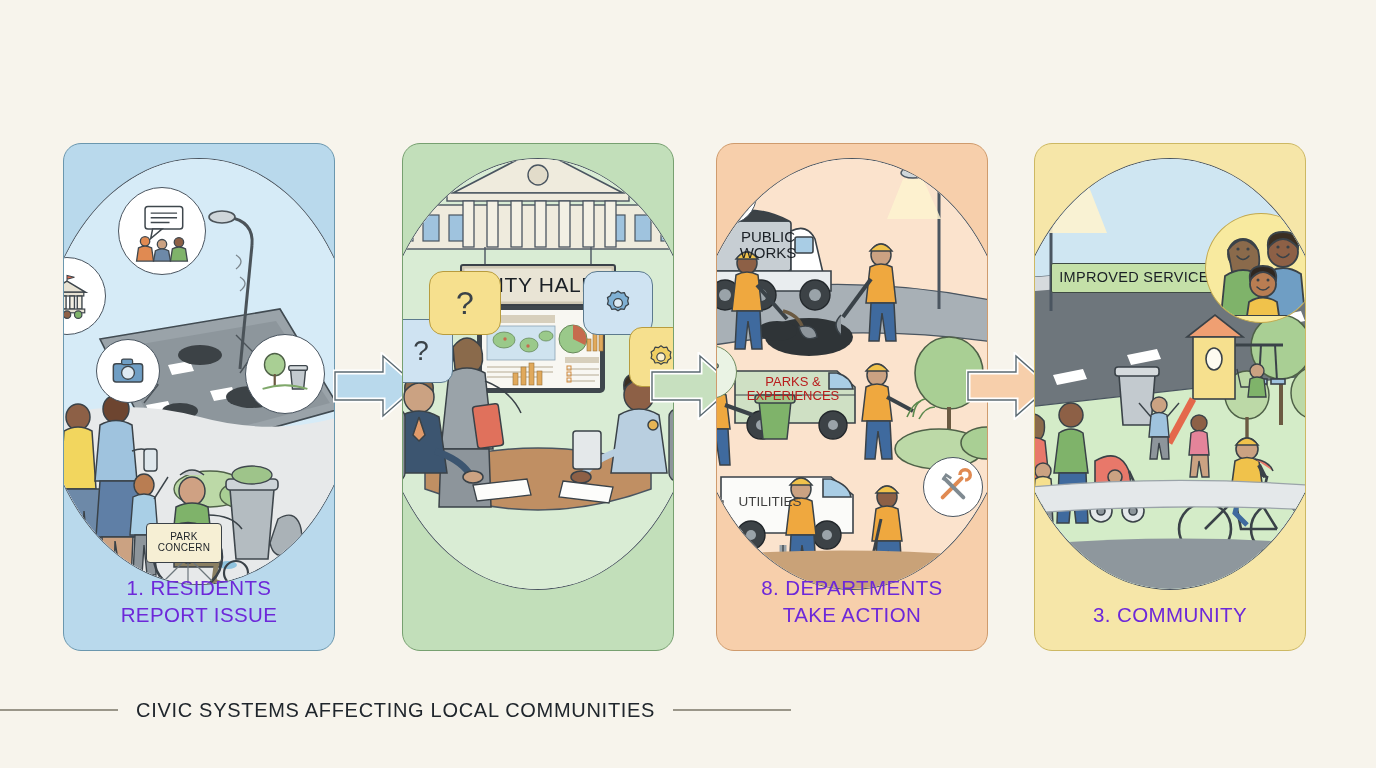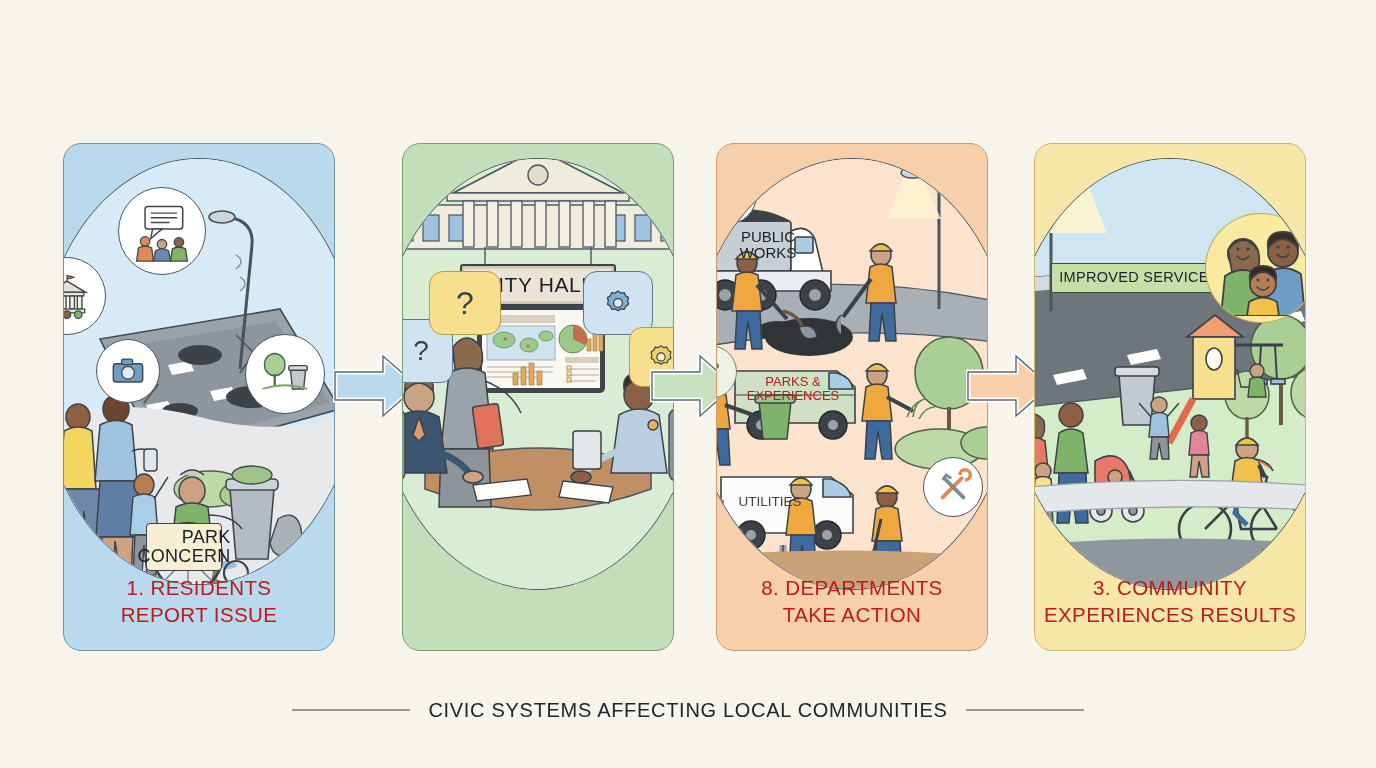--- a/index.html
+++ b/index.html
@@ -18,42 +18,42 @@
     box-sizing:border-box;overflow:hidden;
   }
   #panel1{left:63px;background:#b9d9ec;border-color:#6b97ae;}
   #panel2{left:402px;background:#c2dfba;border-color:#77a070;}
   #panel3{left:716px;background:#f7cfab;border-color:#cf9b6d;}
   #panel4{left:1034px;background:#f6e6a8;border-color:#cdb863;}
 
   .panel-label{
     position:absolute;left:0;right:0;bottom:22px;
     text-align:center;line-height:1.33;
-    font-size:20.5px;letter-spacing:.4px;color:#b91c1c;
+    font-size:20.5px;letter-spacing:.4px;color:#6d28d9;
   }
 
   
   .scene{
     position:absolute;left:50%;top:14px;transform:translateX(-50%);
     width:322px;height:430px;border-radius:50%;
     border:1.6px solid #4a5560;background:#ffffff;
     overflow:hidden;
   }
   #panel1 .scene{width:318px;height:425px;}
 
   
   .arrow{position:absolute;top:352px;width:86px;height:68px;}
   #arrow1{left:333px;}
   #arrow2{left:650px;}
   #arrow3{left:966px;}
 
   
   #footer{
     position:absolute;left:0;right:0;top:694px;height:32px;
-    display:flex;align-items:center;justify-content:center;gap:18px;
+    display:flex;align-items:center;gap:18px;
   }
   .rule{height:1.4px;width:118px;background:#9a9689;}
   #footer-text{font-size:20px;letter-spacing:.7px;color:#20262c;white-space:nowrap;}
 
   
   .art{position:absolute;left:0;top:0;width:100%;height:100%;}
   .sign{
     position:absolute;box-sizing:border-box;
     display:flex;align-items:center;justify-content:center;
     text-align:center;font-weight:400;color:#1b2026;line-height:1.08;
@@ -211,21 +211,21 @@
           <ellipse cx="19" cy="20" rx="11" ry="12" fill="#a9cf94" stroke="#4f6148" stroke-width="1.5"></ellipse>
           <path d="M19 30 L19 44" stroke="#6b5a42" stroke-width="2.4"></path>
           <g stroke="#3f474d" stroke-width="1.5" fill="#c3cacf">
             <path d="M36 26 L38 46 L50 46 L52 26 Z"></path>
             <rect x="34" y="21" width="20" height="5" rx="2" fill="#d6dbde"></rect>
           </g>
           <path d="M6 46 q24 -8 48 0" fill="none" stroke="#7fa86a" stroke-width="2"></path>
         </svg>
       </div>
 
-      <div class="sign bubble-sign" style="left:106px;top:364px;width:76px;height:48px;font-size:18px;letter-spacing:.3px;text-align:right;">PARK CONCERN</div>
+      <div class="sign bubble-sign" style="left:106px;top:364px;width:76px;height:40px;font-size:10px;letter-spacing:.3px;">PARK CONCERN</div>
     </div>
 
     <div class="panel-label">
       <div>1. RESIDENTS</div>
       <div>REPORT ISSUE</div>
     </div>
   </div>
 
   <div class="arrow" id="arrow1">
     <svg viewBox="0 0 86 68" width="86" height="68">
@@ -688,21 +688,20 @@
               <circle cx="75" cy="27" r="1.6"></circle>
           <circle cx="45" cy="60" r="1.5"></circle>
               <circle cx="55" cy="60" r="1.5"></circle>
             </g>
         </svg>
       </div>
     </div>
 
     <div class="panel-label">
       <div>3. COMMUNITY</div>
-      <div>EXPERIENCES RESULTS</div>
     </div>
   </div>
 
   <div id="footer">
     <div class="rule"></div>
     <div id="footer-text">CIVIC SYSTEMS AFFECTING LOCAL COMMUNITIES</div>
     <div class="rule"></div>
   </div>
 
 </div>

